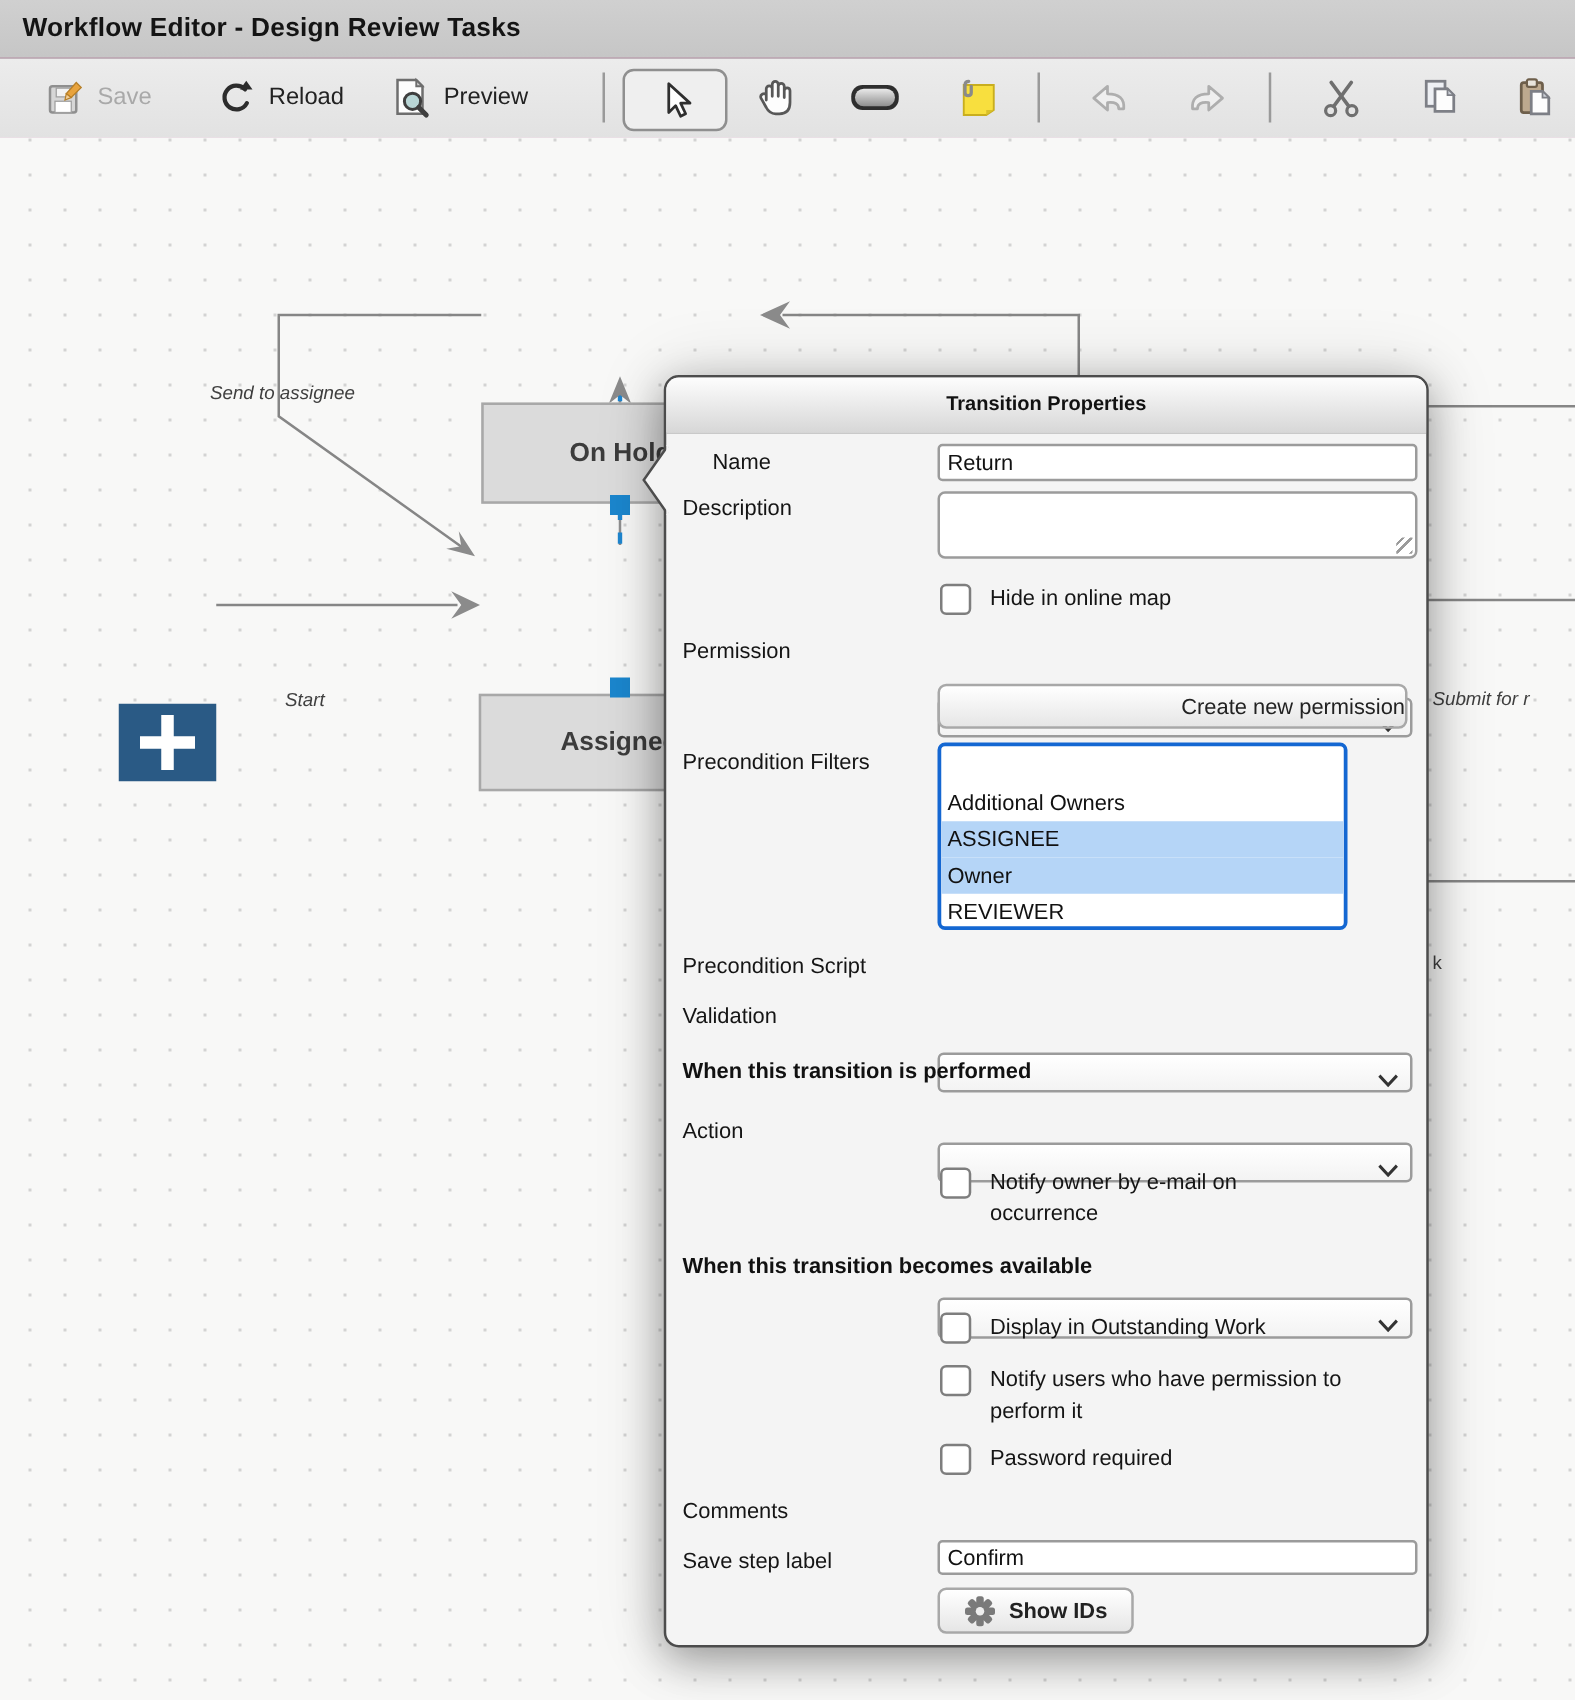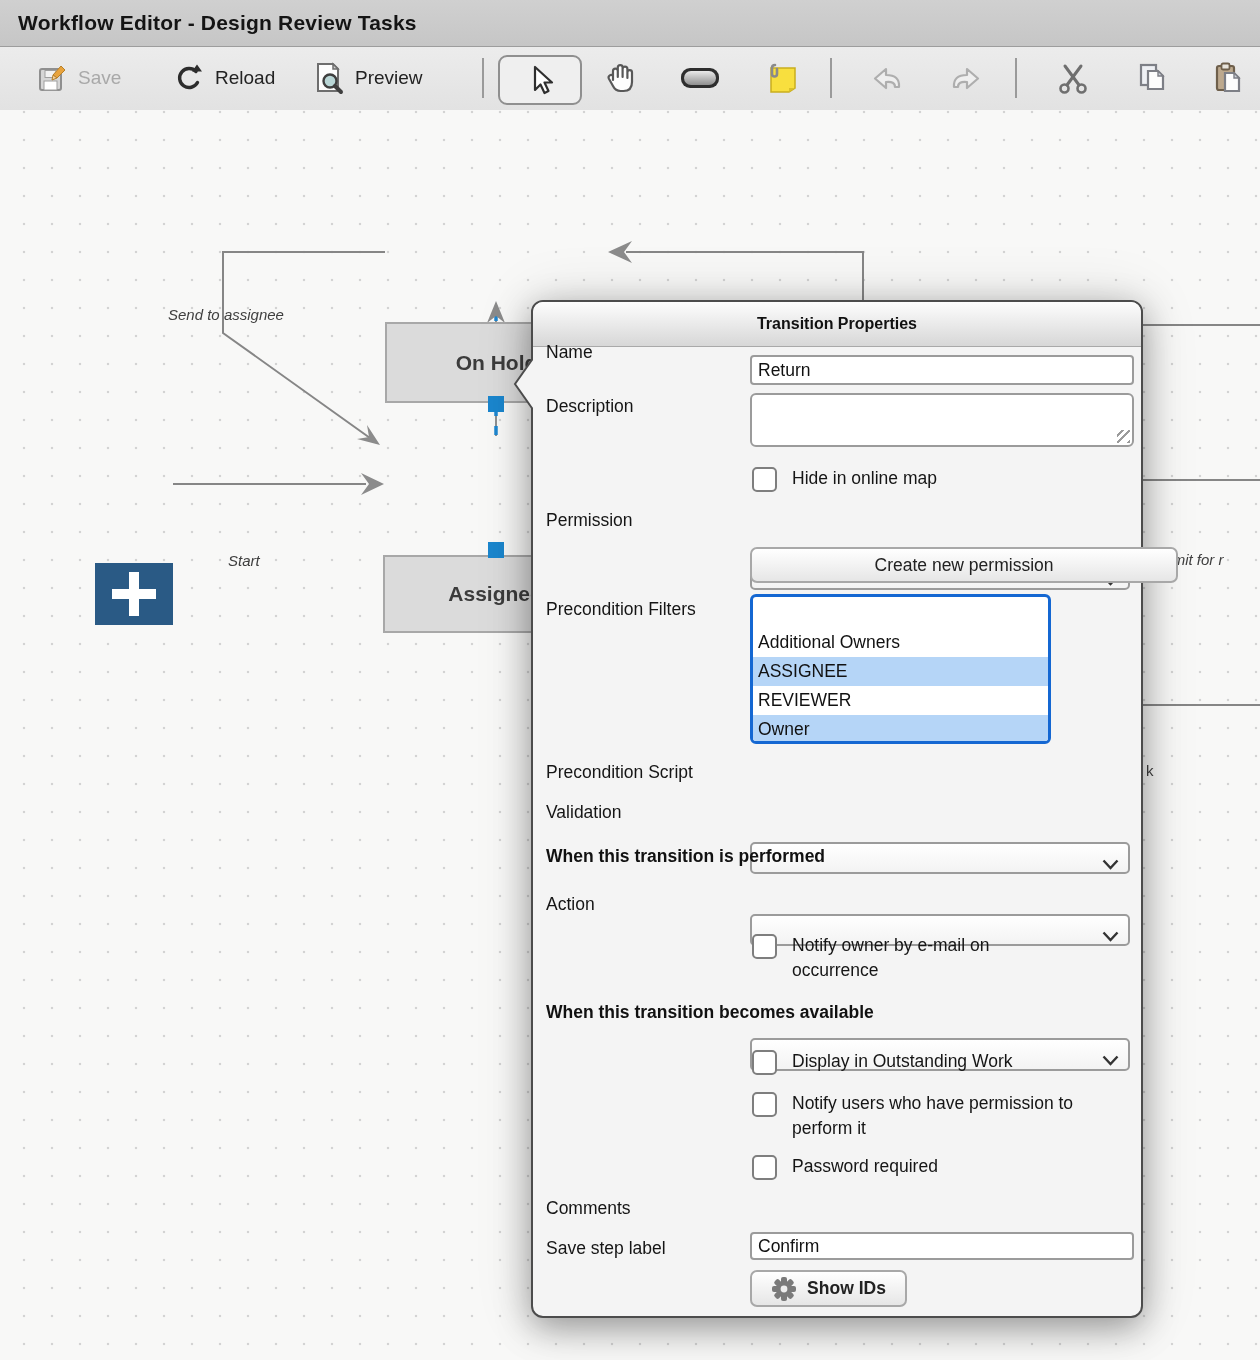--- a/index.html
+++ b/index.html
@@ -57,21 +57,21 @@
   .tarea{width:384px;height:54px;border:2px solid #9b9b9b;border-radius:6px;background:#fff;position:relative;}
   .grip{position:absolute;right:2px;bottom:2px;width:13px;height:13px;
     background:repeating-linear-gradient(135deg, transparent 0 3px, #9b9b9b 3px 5px, transparent 5px 8px, #9b9b9b 8px 10px, transparent 10px 13px);}
   .dselect{width:380px;height:32px;border:2px solid #9b9b9b;border-radius:5px;
     background:linear-gradient(#ffffff,#f3f3f3);display:flex;align-items:center;
     font-size:17.5px;color:#111;padding:0 34px 0 9px;position:relative;}
   .dselect .chev{position:absolute;right:9px;top:10px;}
   .dbtn{border:2px solid #a8a8a8;border-radius:7px;background:linear-gradient(#ffffff,#e6e6e6);
     box-shadow:inset 0 1px 0 #fff;display:flex;align-items:center;justify-content:center;
     font-size:17.5px;color:#222;}
-  #listbox{width:301px;height:150px;border:3px solid #1467d2;border-radius:6px;background:#fff;
+  #listbox{width:328px;height:150px;border:3px solid #1467d2;border-radius:6px;background:#fff;
     overflow:hidden;padding-top:2px;}
   .opt{height:29px;line-height:29px;font-size:17.5px;color:#111;padding-left:5px;}
   .opt.sel{background:#b5d5f7;}
   .ckrow{position:absolute;display:flex;gap:15px;}
   .ckbox{width:21px;height:21px;border:2px solid #7e7e7e;border-radius:5px;background:#fff;flex:none;}
   .cklabel{font-size:17.5px;color:#151515;line-height:25px;margin-top:-1px;}
 </style>
 </head>
 <body>
 
@@ -249,51 +249,51 @@
 
   <div id="dialog">
     <svg id="notch" width="23" height="56" viewBox="0 0 23 56">
       <path d="M22 1 L3 28 L22 55" fill="#f4f4f4" stroke="#4c4c4c" stroke-width="2"></path>
       <rect x="21" y="0" width="2" height="56" fill="#f4f4f4"></rect>
     </svg>
     <div id="dlg-header">
       <span>Transition Properties</span>
     </div>
 
-    <div class="dl" style="top:40px;">Name</div>
+    <div class="dl" style="top:57px;margin-left:24px;">Name</div>
     <input class="ctl tin" style="top: 53px;" value="Return">
 
     <div class="dl" style="top:94px;">Description</div>
     <div class="ctl tarea" style="top:91px;">
         <span class="grip"></span>
       </div>
 
     <div class="ckrow" style="left:219px;top:165px;">
       <span class="ckbox"></span>
       <span class="cklabel">Hide in online map</span>
     </div>
 
     <div class="dl" style="top:208px;">Permission</div>
     <div class="ctl dselect" style="top:202px;">
       <span>Standard</span>
       <span class="chev"><svg width="17" height="11" viewBox="0 0 17 11">
             <polyline points="1.5,1.5 8.5,9 15.5,1.5" fill="none" stroke="#333" stroke-width="2.4"></polyline>
           </svg></span>
     </div>
-    <div class="ctl dbtn" style="top:245px;width:428px;height:36px;">
+    <div class="ctl dbtn" style="top:245px;width:376px;height:36px;justify-content:flex-end;">
       <span>Create new permission</span>
     </div>
 
     <div class="dl" style="top:297px;">Precondition Filters</div>
     <div class="ctl" id="listbox" style="top:292px;">
       <div class="opt"></div>
       <div class="opt">Additional Owners</div>
       <div class="opt sel">ASSIGNEE</div>
+      <div class="opt sel">Owner</div>
       <div class="opt">REVIEWER</div>
-      <div class="opt sel">Owner</div>
     </div>
 
     <div class="dl" style="top:460px;">Precondition Script</div>
     <div class="ctl dselect" style="top:454px;">
       <span></span>
       <span class="chev"><svg width="17" height="11" viewBox="0 0 17 11">
             <polyline points="1.5,1.5 8.5,9 15.5,1.5" fill="none" stroke="#333" stroke-width="2.4"></polyline>
           </svg></span>
     </div>
 

